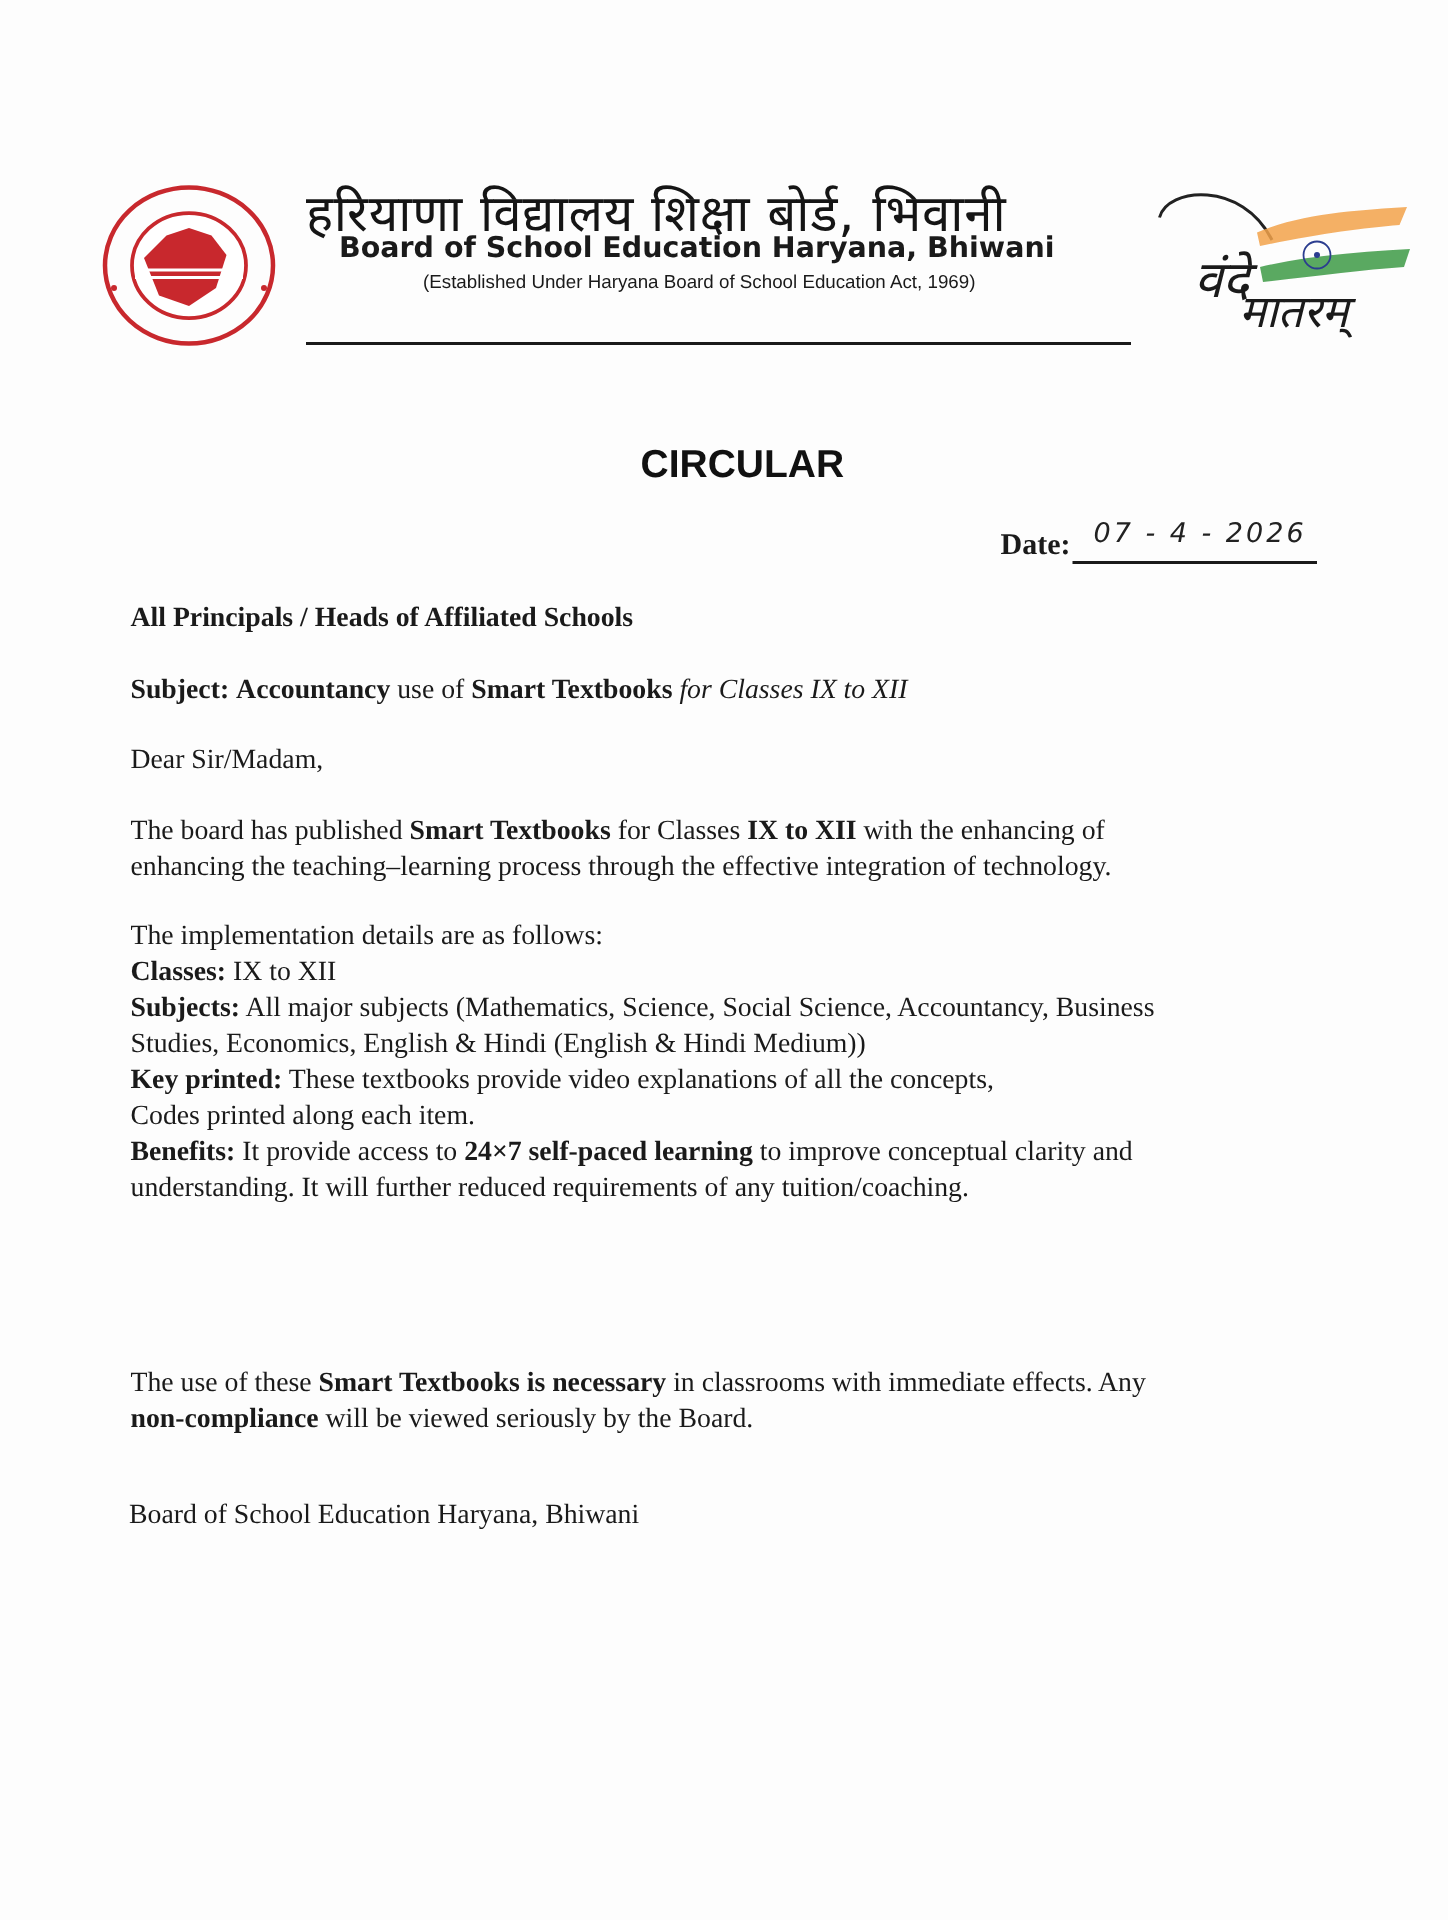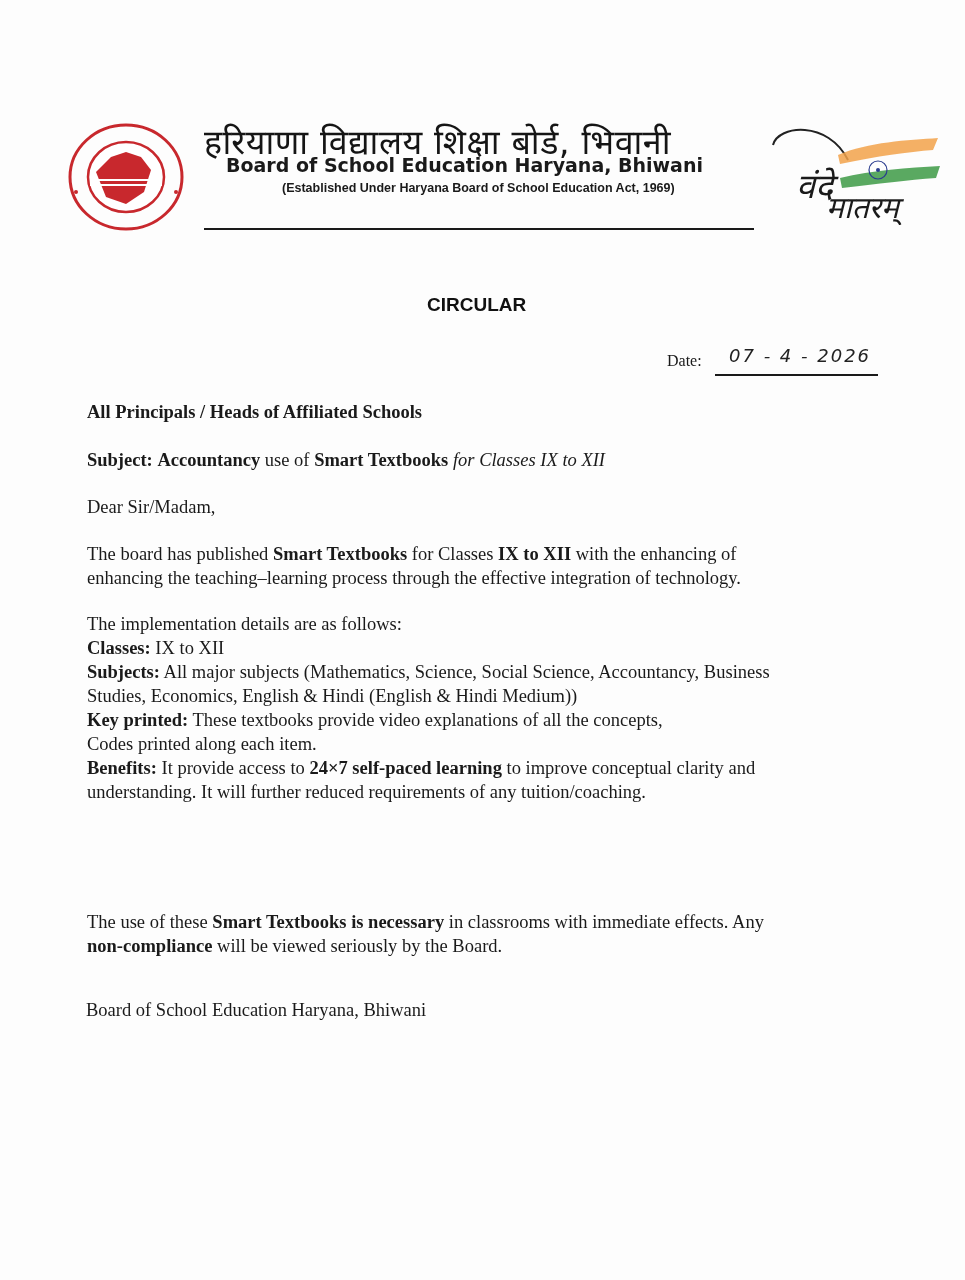--- a/index.html
+++ b/index.html
@@ -1,25 +1,25 @@
 <!DOCTYPE html>
 <html><head>
 <meta charset="utf-8">
 <style>
   html, body { margin:0; padding:0; }
   body { width:965px; height:1280px; background:#fdfdfd; position:relative; overflow:hidden; font-family:"Liberation Serif", serif; color:#1a1a1a; }
   .abs { position:absolute; }
   .logo { left:66px; top:122px; width:120px; height:110px; }
   .hindi-title { left:204px; top:118px; font-family:"DejaVu Sans", sans-serif; font-size:34px; color:#151515; letter-spacing:0.5px; white-space:nowrap; }
   .eng-title { left:226px; top:154px; font-family:"DejaVu Sans", sans-serif; font-weight:bold; font-size:19px; color:#1a1a1a; white-space:nowrap; }
-  .est { left:282px; top:181px; font-family:"Liberation Sans", sans-serif; font-weight:bold; font-size:12.5px; color:#1a1a1a; white-space:nowrap; }
+  .est { left:282px; top:181px; font-family:"Liberation Sans", sans-serif; font-weight:normal; font-size:12.5px; color:#1a1a1a; white-space:nowrap; }
   .header-rule { left:204px; top:228px; width:550px; height:2px; background:#1a1a1a; }
   .vande { left:768px; top:120px; width:175px; height:105px; }
-  .circular { left:427px; top:294px; font-family:"Liberation Sans", sans-serif; font-weight:bold; font-size:19px; color:#111; }
-  .date-label { left:667px; top:352px; font-size:16px; }
+  .circular { left:427px; top:294px; font-family:"Liberation Sans", sans-serif; font-weight:bold; font-size:26px; color:#111; }
+  .date-label { left:667px; top:352px; font-size:20px;font-weight:bold; }
   .date-value { left:729px; top:345px; font-family:"DejaVu Sans", sans-serif; font-style:italic; font-size:18px; letter-spacing:2px; color:#222; white-space:nowrap; }
   .date-line { left:715px; top:374px; width:163px; height:1.5px; background:#1a1a1a; }
   .para { left:87px; font-size:18.5px; line-height:24px; white-space:nowrap; }
   b { font-weight:bold; }
   .sig { left:86px; top:1000px; font-size:18.5px; }
 </style>
 </head>
 <body>
 
 <svg class="abs logo" viewBox="0 0 120 110">

